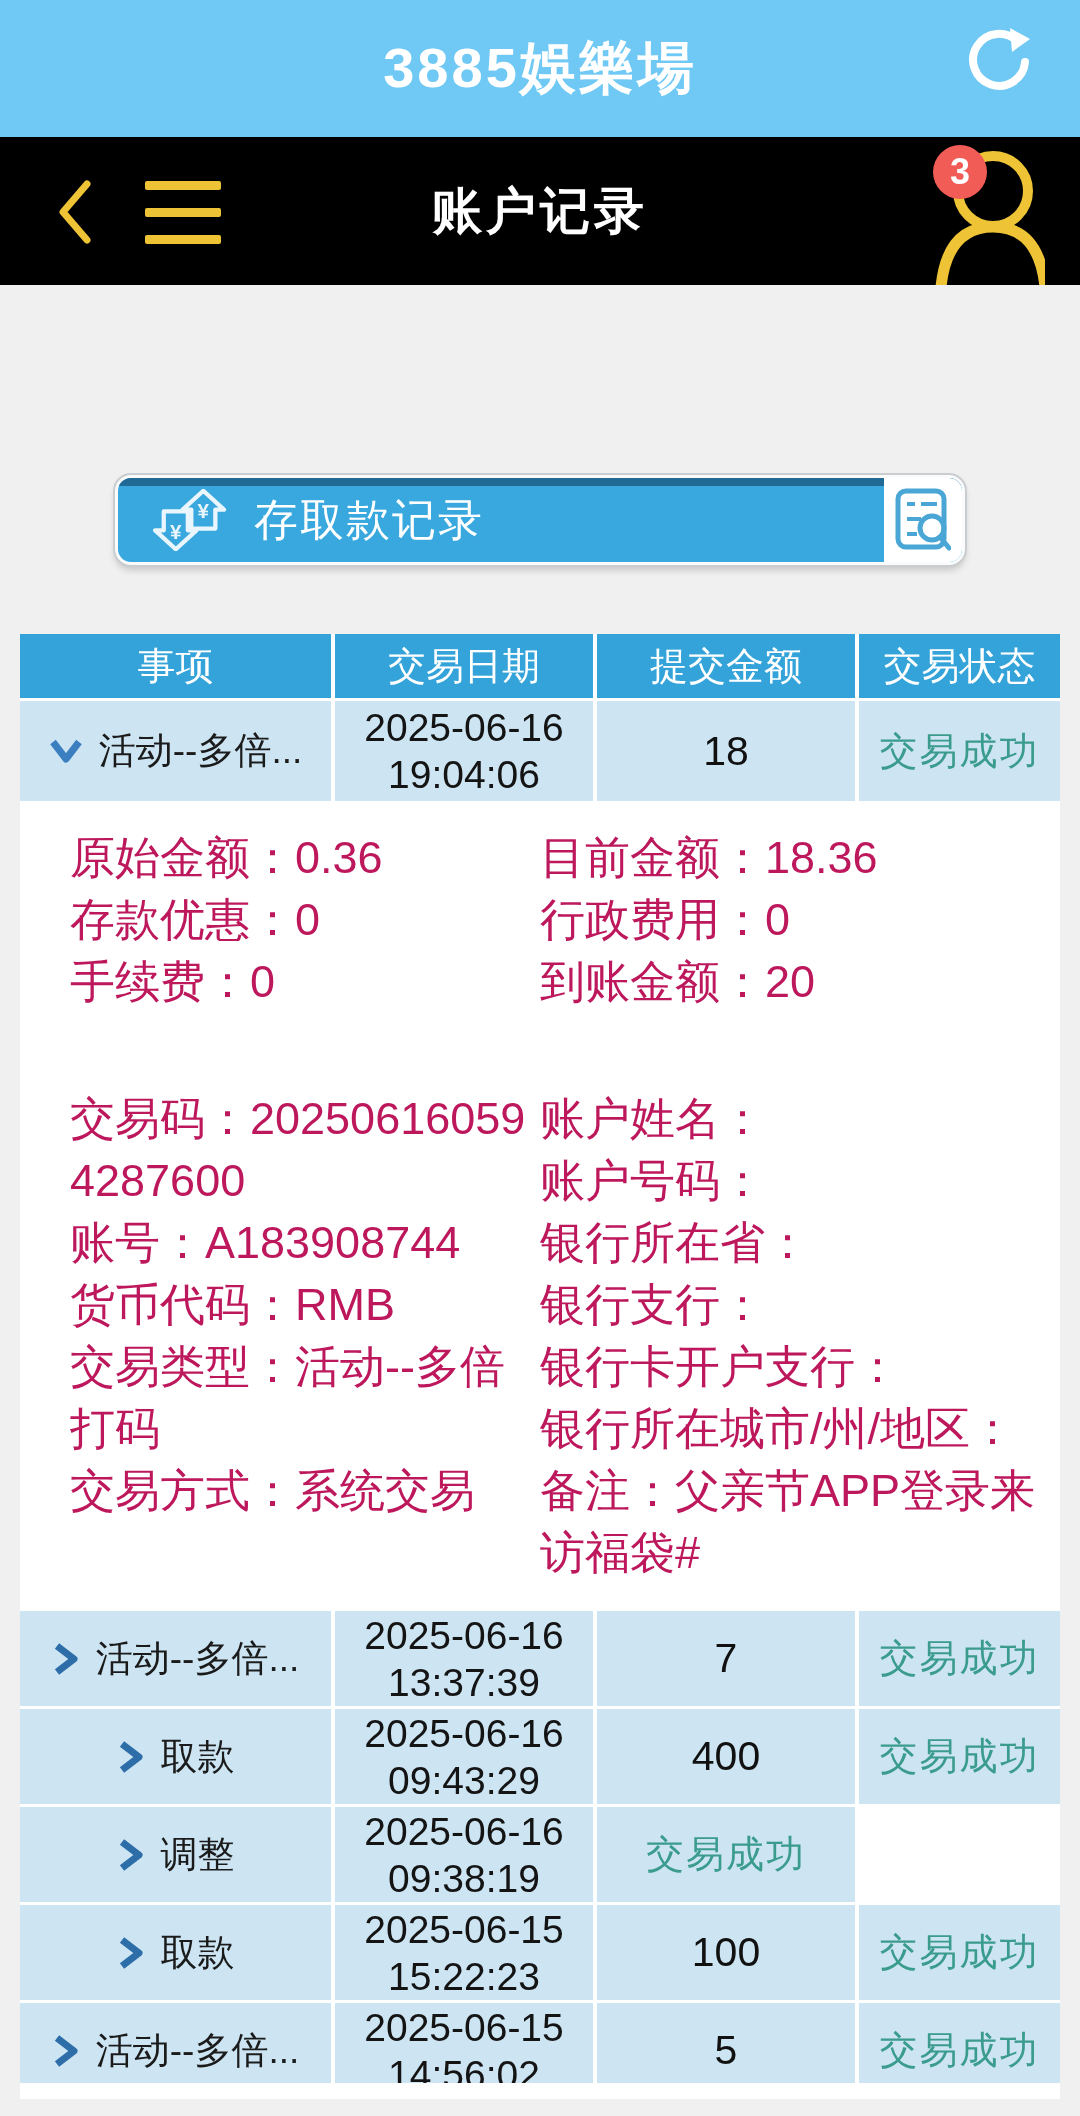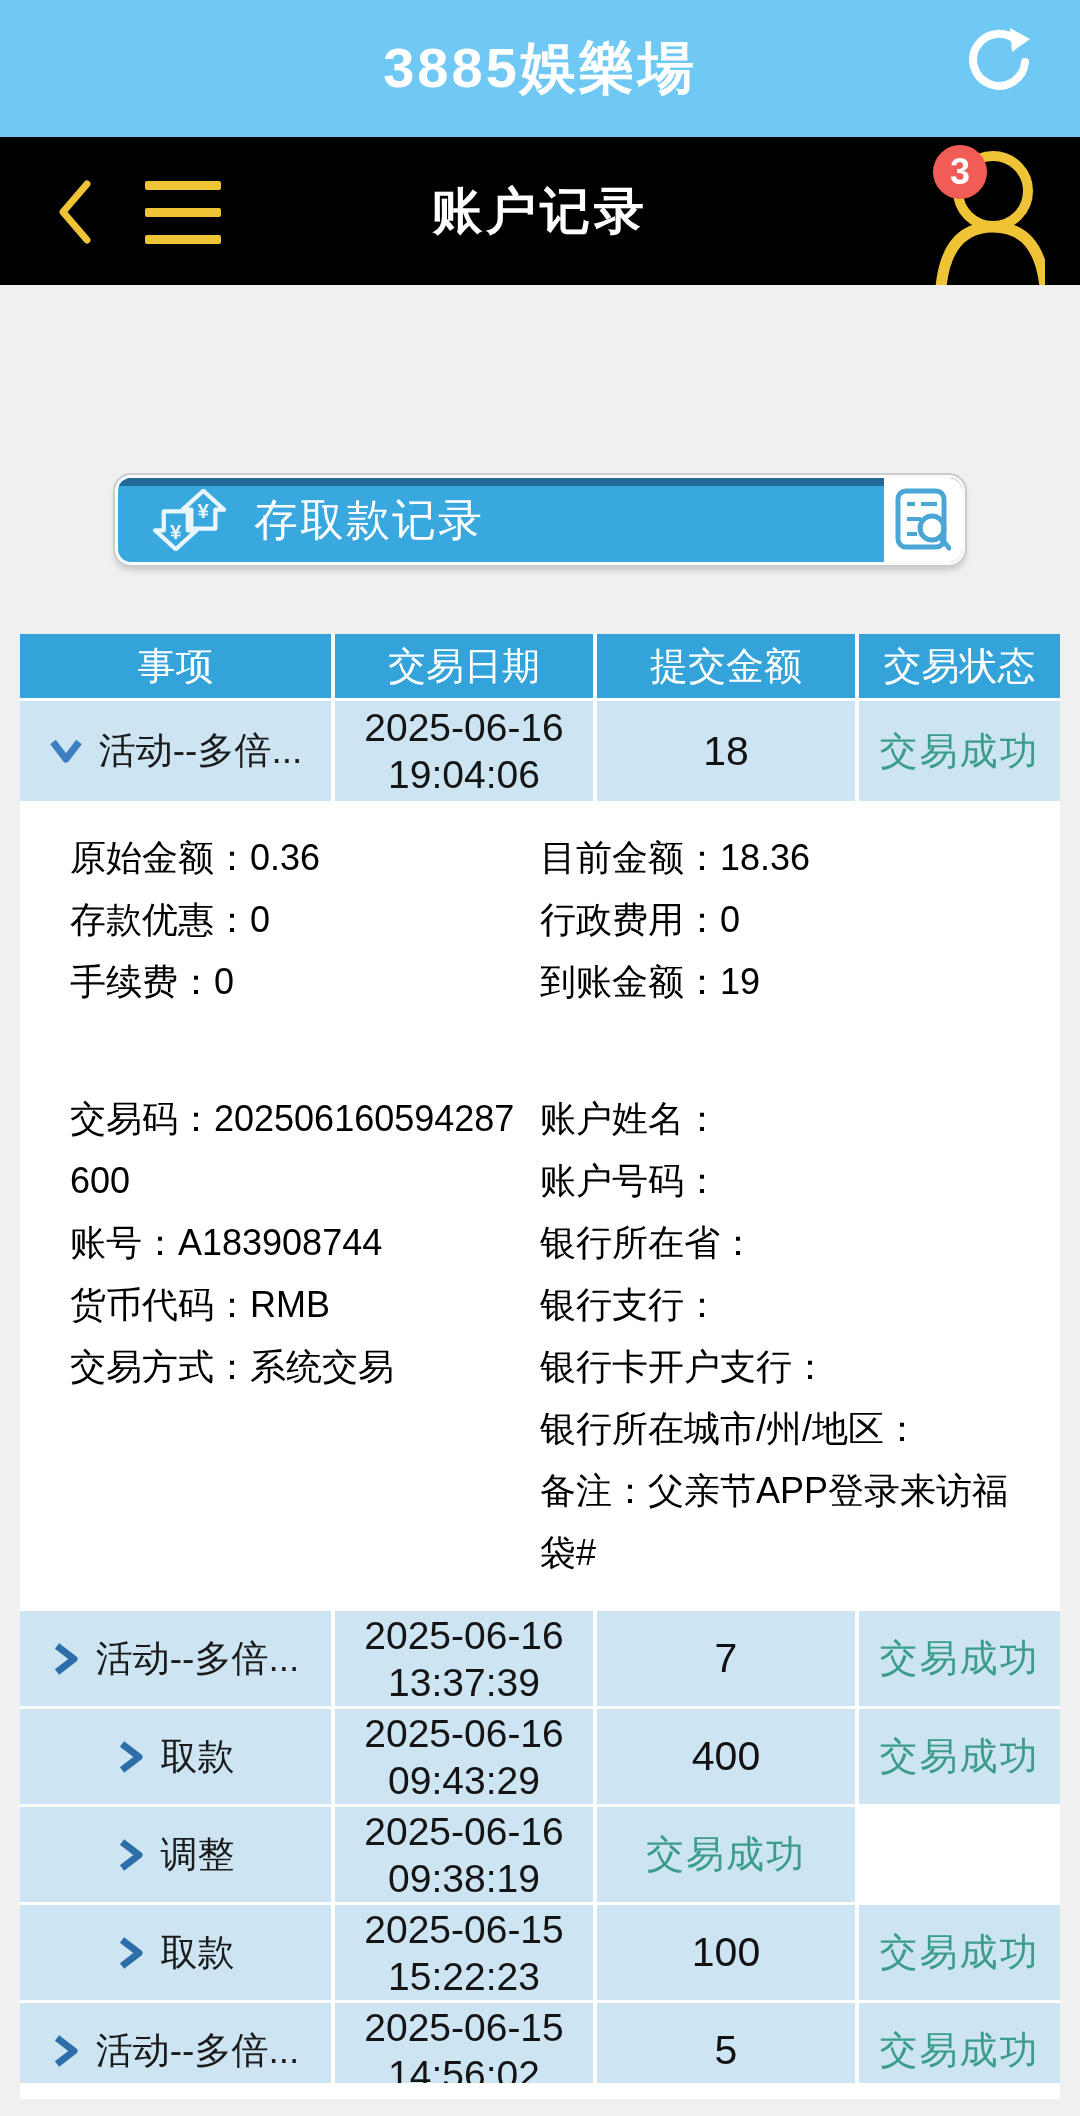--- a/index.html
+++ b/index.html
@@ -51,21 +51,21 @@
   .row .cell{background:#cde5f3;display:flex;align-items:center;justify-content:center;}
   .row.clipped .cell{height:95px;}
   .cell.item{gap:16px;font-size:37px;color:#1b1b1b;white-space:nowrap;}
   .cell.date{flex-direction:column;line-height:47px;font-size:39px;color:#141414;}
   .cell.amount{font-size:41px;color:#111;}
   .cell.status{font-size:38px;color:#3b9c8e;letter-spacing:2px;}
   .chev{flex:0 0 auto;display:block;}
   
   .detail{background:#fff;height:800px;box-sizing:border-box;
     padding:26px 0 0 50px;display:flex;overflow:hidden;}
-  .dcol{font-size:36px;color:#000000;line-height:62px;word-break:break-all;}
+  .dcol{font-size:45px;color:#be185d;line-height:62px;word-break:break-all;}
   .dcol.left{width:458px;}
   .dcol.right{width:500px;margin-left:12px;}
   .dgroup2{margin-top:75px;}
 </style>
 </head>
 <body>
 
 <div class="screen">
 
   <div class="topbar">
@@ -148,27 +148,28 @@
 
     <div class="detail">
       <div class="dcol left">
         <div>原始金额：0.36</div>
         <div>存款优惠：0</div>
         <div>手续费：0</div>
         <div class="dgroup2">
           <div>交易码：202506160594287600</div>
           <div>账号：A183908744</div>
           <div>货币代码：RMB</div>
+          <div>交易类型：活动--多倍打码</div>
           <div>交易方式：系统交易</div>
         </div>
       </div>
       <div class="dcol right">
         <div>目前金额：18.36</div>
         <div>行政费用：0</div>
-        <div>到账金额：19</div>
+        <div>到账金额：20</div>
         <div class="dgroup2">
           <div>账户姓名：</div>
           <div>账户号码：</div>
           <div>银行所在省：</div>
           <div>银行支行：</div>
           <div>银行卡开户支行：</div>
           <div>银行所在城市/州/地区：</div>
           <div>备注：父亲节APP登录来访福袋#</div>
         </div>
       </div>

